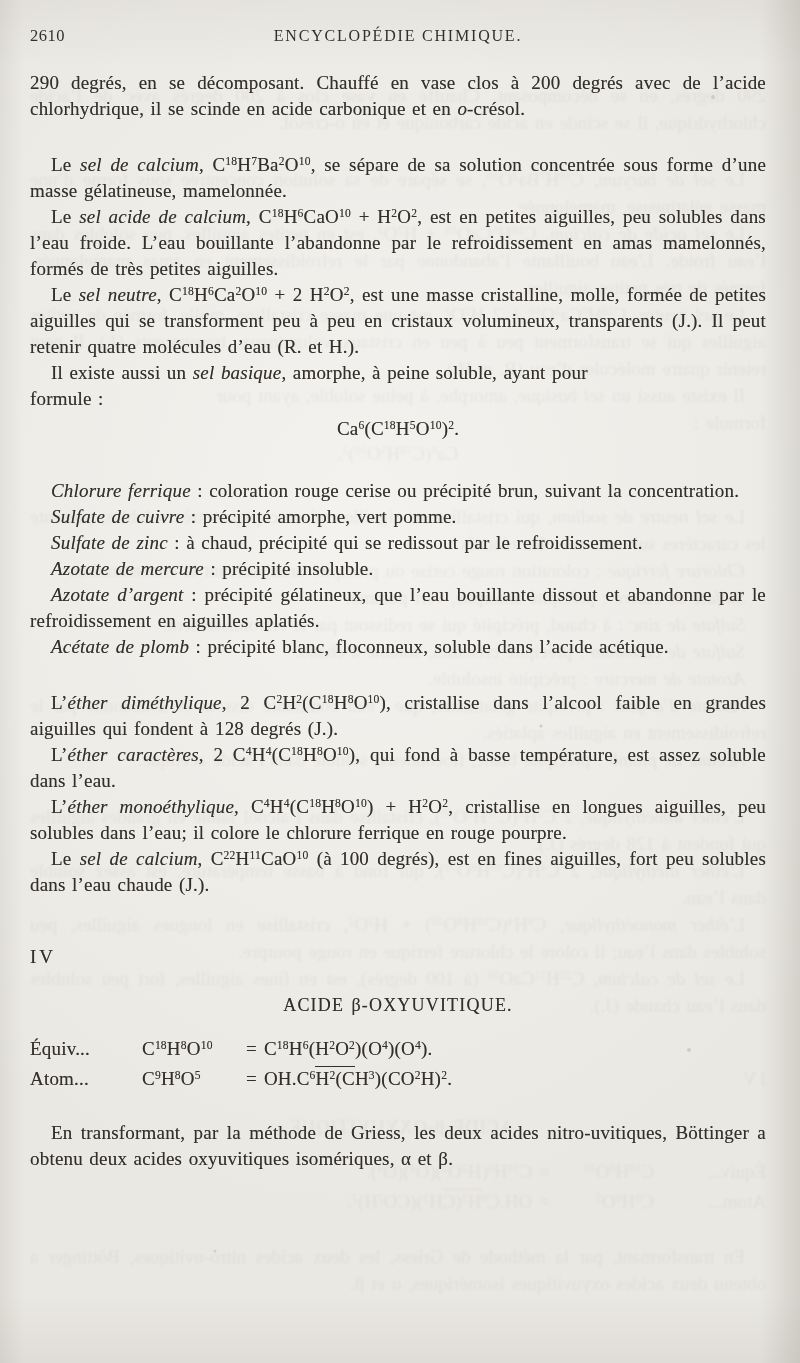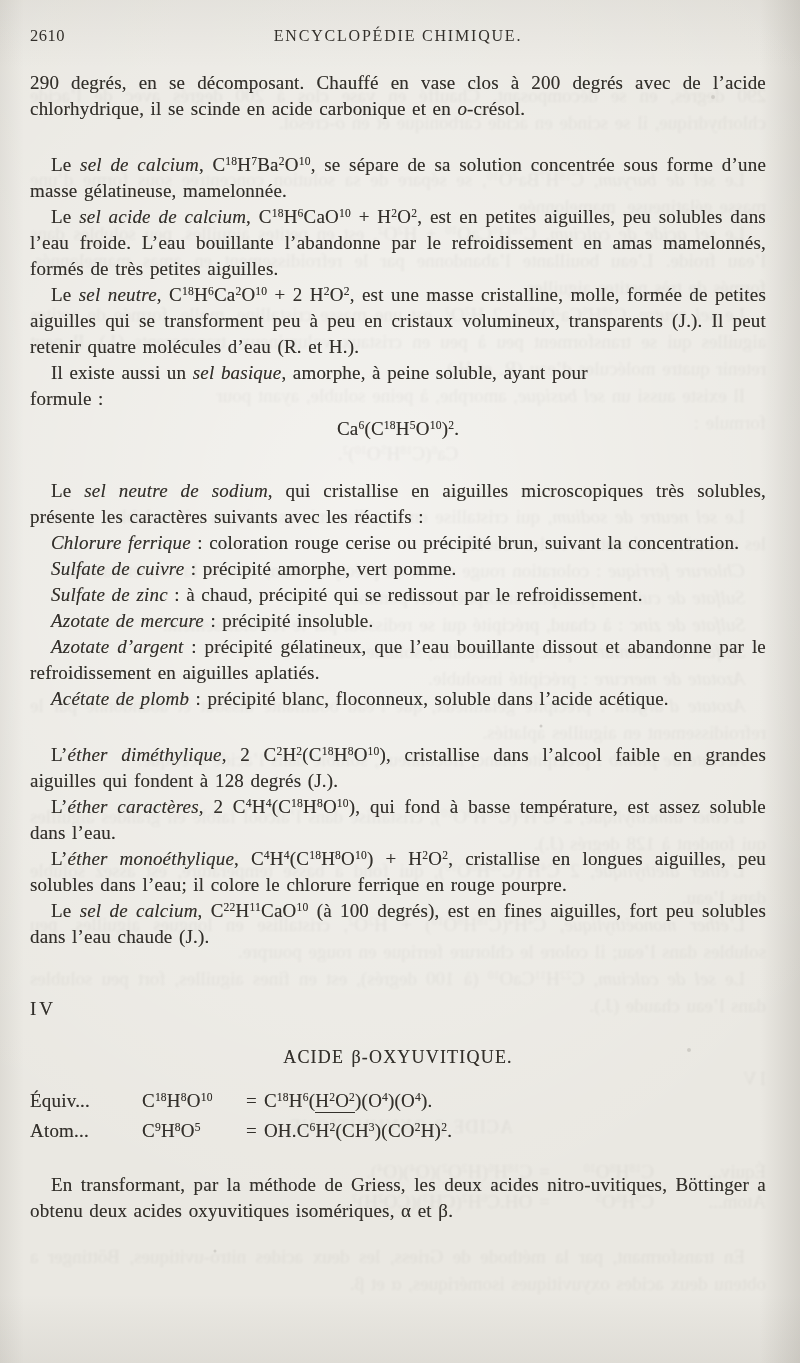--- a/index.html
+++ b/index.html
@@ -106,21 +106,21 @@
   sup {
     font-size: 61%;
     line-height: 0;
     vertical-align: baseline;
     position: relative;
     top: -0.5em;
     letter-spacing: 0.2px;
   }
   .ul {
     border-bottom: 1.5px solid currentColor;
-    padding-bottom: 1px;
+    padding-bottom: 7px;
   }
 
   
   .bleed {
     position: absolute;
     z-index: 1;
     left: 30px;
     right: 34px;
     top: 82px;
     transform: scaleX(-1);
@@ -180,21 +180,20 @@
     </div>
 
   <main class="text-column" id="text-column">
       <p class="para flush">290 degrés, en se décomposant. Chauffé en vase clos à 200 degrés avec de l’acide chlorhydrique, il se scinde en acide carbonique et en <i>o</i>-crésol.</p>
       <p class="para gap">Le <i>sel de calcium</i>, C<sup>18</sup>H<sup>7</sup>Ba<sup>2</sup>O<sup>10</sup>, se sépare de sa solution concentrée sous forme d’une masse gélatineuse, mamelonnée.</p>
       <p class="para">Le <i>sel acide de calcium</i>, C<sup>18</sup>H<sup>6</sup>CaO<sup>10</sup> + H<sup>2</sup>O<sup>2</sup>, est en petites aiguilles, peu solubles dans l’eau froide. L’eau bouillante l’abandonne par le refroidissement en amas mamelonnés, formés de très petites aiguilles.</p>
       <p class="para">Le <i>sel neutre</i>, C<sup>18</sup>H<sup>6</sup>Ca<sup>2</sup>O<sup>10</sup> + 2 H<sup>2</sup>O<sup>2</sup>, est une masse cristalline, molle, formée de petites aiguilles qui se transforment peu à peu en cristaux volumineux, transparents (J.). Il peut retenir quatre molécules d’eau (R. et H.).</p>
       <p class="para">Il existe aussi un <i>sel basique</i>, amorphe, à peine soluble, ayant pour</p>
       <p class="para flush">formule :</p>
       <p class="formula">Ca<sup>6</sup>(C<sup>18</sup>H<sup>5</sup>O<sup>10</sup>)<sup>2</sup>.</p>
-      <p class="para">Le <i>sel neutre de sodium</i>, qui cristallise en aiguilles microscopiques très solubles, présente les caractères suivants avec les réactifs :</p>
       <p class="para"><i>Chlorure ferrique</i> : coloration rouge cerise ou précipité brun, suivant la concentration.</p>
       <p class="para"><i>Sulfate de cuivre</i> : précipité amorphe, vert pomme.</p>
       <p class="para"><i>Sulfate de zinc</i> : à chaud, précipité qui se redissout par le refroidissement.</p>
       <p class="para"><i>Azotate de mercure</i> : précipité insoluble.</p>
       <p class="para"><i>Azotate d’argent</i> : précipité gélatineux, que l’eau bouillante dissout et abandonne par le refroidissement en aiguilles aplatiés.</p>
       <p class="para"><i>Acétate de plomb</i> : précipité blanc, floconneux, soluble dans l’acide acétique.</p>
       <p class="para gap">L’<i>éther diméthylique</i>, 2 C<sup>2</sup>H<sup>2</sup>(C<sup>18</sup>H<sup>8</sup>O<sup>10</sup>), cristallise dans l’alcool faible en grandes aiguilles qui fondent à 128 degrés (J.).</p>
       <p class="para">L’<i>éther caractères</i>, 2 C<sup>4</sup>H<sup>4</sup>(C<sup>18</sup>H<sup>8</sup>O<sup>10</sup>), qui fond à basse température, est assez soluble dans l’eau.</p>
       <p class="para">L’<i>éther monoéthylique</i>, C<sup>4</sup>H<sup>4</sup>(C<sup>18</sup>H<sup>8</sup>O<sup>10</sup>) + H<sup>2</sup>O<sup>2</sup>, cristallise en longues aiguilles, peu solubles dans l’eau; il colore le chlorure ferrique en rouge pourpre.</p>
       <p class="para">Le <i>sel de calcium</i>, C<sup>22</sup>H<sup>11</sup>CaO<sup>10</sup> (à 100 degrés), est en fines aiguilles, fort peu solubles dans l’eau chaude (J.).</p>

